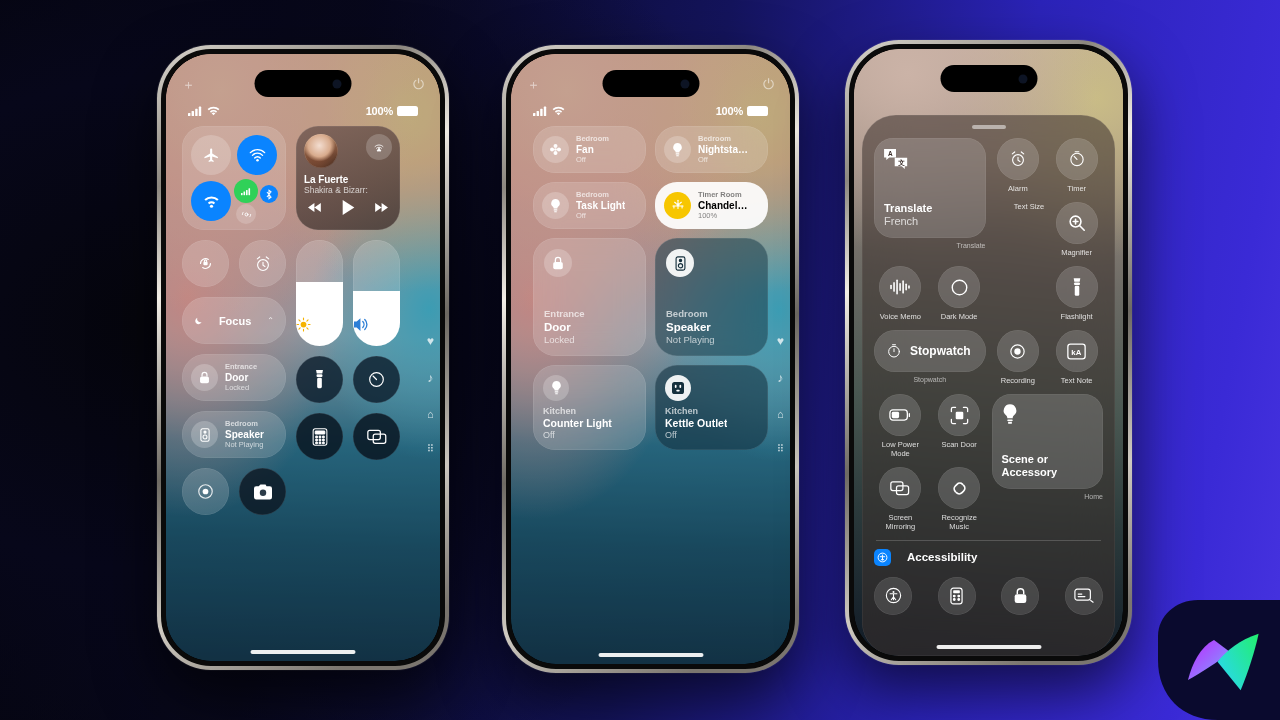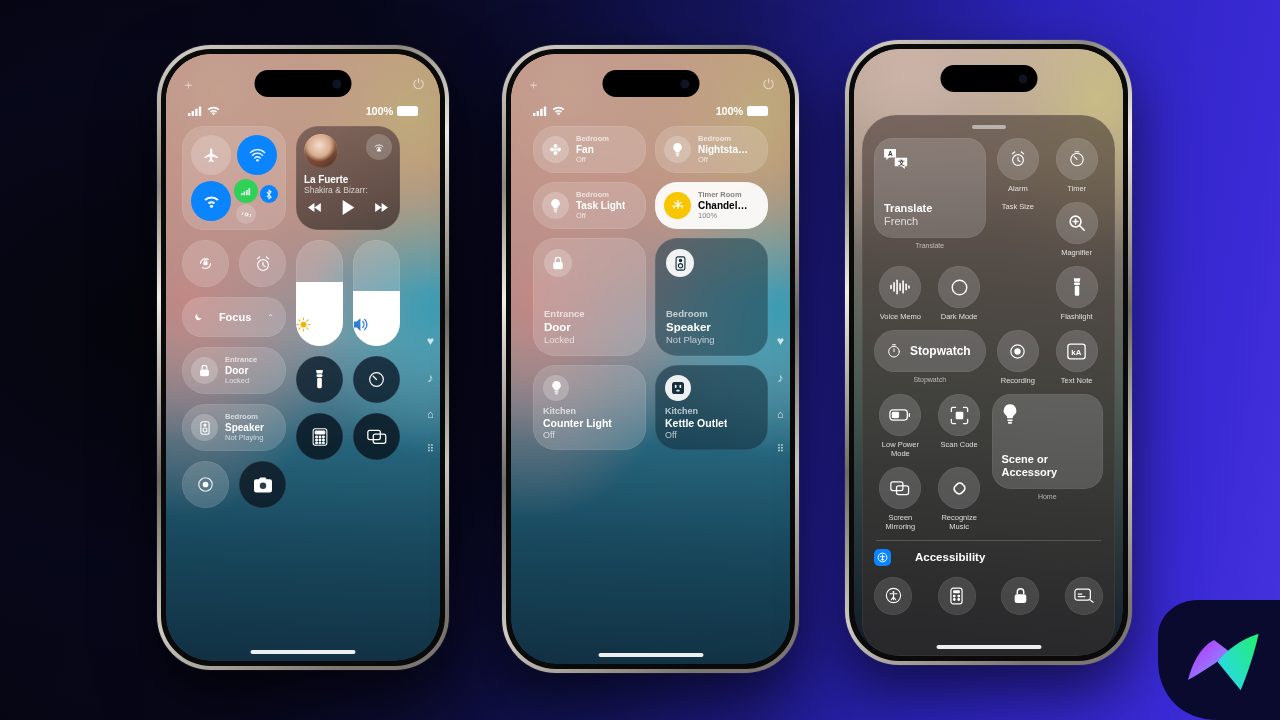--- a/index.html
+++ b/index.html
@@ -93,21 +93,21 @@
     background:rgba(255,255,255,.2); display:flex; align-items:center; justify-content:center;
     color:#fff; font-size:11px; }
   .np-title{ color:#fff; font-size:10px; font-weight:700; margin-top:6px; letter-spacing:-.1px; }
   .np-artist{ color:rgba(255,255,255,.72); font-size:8.5px; white-space:nowrap; overflow:hidden; }
   .np-ctl{ display:flex; justify-content:space-between; align-items:center; margin-top:5px; color:#fff;
     padding:0 4px; font-size:11px; }
   .np-ctl .play{ font-size:14px; }
 
   .p1row{ display:flex; gap:10px; margin-top:10px; }
   .rbtn{ width:47px; height:47px; font-size:17px; color:#fff; }
-  .focus{ width:104px; height:40px; border-radius:24px; display:flex; align-items:center; gap:16px;
+  .focus{ width:104px; height:47px; border-radius:24px; display:flex; align-items:center; gap:16px;
     padding:17px 12px; background:rgba(255,255,255,.17); color:#fff;
     box-shadow:inset 0 0 0 .5px rgba(255,255,255,.12); }
   .focus-label{ font-size:11px; font-weight:600; }
 
   .homectl{ width:104px; height:47px; border-radius:24px; display:flex; align-items:center; gap:7px;
     padding:0 9px; background:rgba(255,255,255,.16);
     box-shadow:inset 0 0 0 .5px rgba(255,255,255,.12); }
   .home-ic{ width:27px; height:27px; border-radius:50%; background:rgba(255,255,255,.22);
     display:flex; align-items:center; justify-content:center; color:#fff; font-size:12px; flex:0 0 auto; }
   .home-tx{ overflow:hidden; }
@@ -152,37 +152,37 @@
     display:flex; align-items:center; justify-content:center; gap:7px; color:rgba(255,255,255,.75);
     font-size:12.5px; margin-bottom:13px; }
   .gal{ display:grid; grid-template-columns:repeat(4,1fr); gap:9px 6px; }
   .gcell{ display:flex; flex-direction:column; align-items:center; gap:4px; }
   .gcirc{ width:42px; height:42px; border-radius:50%; background:rgba(255,255,255,.16);
     display:flex; align-items:center; justify-content:center; color:#fff; font-size:16px;
     box-shadow:inset 0 0 0 .5px rgba(255,255,255,.1); }
   .glabel{ color:rgba(255,255,255,.82); font-size:7.5px; text-align:center; line-height:9px; }
   .gsub{ color:rgba(255,255,255,.6); font-size:7px; text-align:center; }
   .gwide{ grid-column:span 2; }
-  .gtall{ grid-row:span 2; }
+  .gtall{ grid-row:span 2;align-items:flex-end; }
   .gpill{ width:100%; height:42px; border-radius:21px; background:rgba(255,255,255,.16);
     display:flex; align-items:center; gap:8px; padding:0 12px; color:#fff; font-size:12px; font-weight:700;
     box-shadow:inset 0 0 0 .5px rgba(255,255,255,.1); }
   .gbig{ width:100%; border-radius:19px; background:rgba(255,255,255,.16); position:relative;
     box-shadow:inset 0 0 0 .5px rgba(255,255,255,.1); padding:10px; }
   .gbig .bt{ color:#fff; font-size:11px; font-weight:700; line-height:13px; position:absolute; left:10px; bottom:10px; }
   .txtsize{ width:42px; border-radius:21px; overflow:hidden; position:relative;
     background:rgba(255,255,255,.14); box-shadow:inset 0 0 0 .5px rgba(255,255,255,.12); }
   .txtsize .lines{ position:absolute; top:0; left:0; right:0; height:52%;
     background:repeating-linear-gradient(to bottom, rgba(255,255,255,.07) 0 9px, rgba(255,255,255,.02) 9px 10px); }
   .txtsize .wfill{ position:absolute; left:0; right:0; bottom:0; height:48%; background:#fff;
     display:flex; align-items:flex-end; justify-content:center; padding-bottom:6px;
     color:#1565d8; font-weight:700; font-size:14px; }
 
   .divider{ height:.5px; background:rgba(255,255,255,.18); margin:9px 2px 8px; }
-  .acc-head{ display:flex; align-items:center; gap:24px; color:#fff; font-size:11.5px; font-weight:600; }
+  .acc-head{ display:flex; align-items:center; gap:16px; color:#fff; font-size:11.5px; font-weight:600; }
   .acc-badge{ width:17px; height:17px; border-radius:5px; background:#0a84ff;
     display:flex; align-items:center; justify-content:center; color:#fff; font-size:10px; }
   .acc-row{ display:flex; justify-content:space-between; margin-top:11px; }
   .acc-row .gcirc{ width:38px; height:38px; font-size:14px; background:rgba(255,255,255,.13); }
 
   .homebar{ position:absolute; left:50%; transform:translateX(-50%); bottom:7px;
     width:105px; height:4.5px; border-radius:3px; background:rgba(255,255,255,.92); z-index:9; }
 
   
   .logo{ position:absolute; right:0; bottom:0; width:128px; height:128px; z-index:3; }
@@ -675,21 +675,21 @@
             <svg width="18" height="18" viewBox="0 0 24 24" fill="none" stroke="#fff" stroke-width="1.5" stroke-linecap="round">
                   <circle cx="12" cy="12.6" r="8.2"></circle>
                   <path d="M12 12.6 8.2 8.6"></path>
                   <path d="M9.6 2.4h4.8"></path>
                 </svg>
           </div>
           <div class="glabel">Timer</div>
         </div>
 
         <div class="gcell gtall" style="justify-content:flex-start;">
-          <div class="glabel">Task Size</div>
+          <div class="glabel">Text Size</div>
         </div>
 
         <div class="gcell">
           <div class="gcirc">
             <svg width="18" height="18" viewBox="0 0 20 20" fill="none" stroke="#fff" stroke-width="1.8" stroke-linecap="round">
                   <circle cx="8.4" cy="8.4" r="6"></circle>
                   <path d="M12.8 12.8 18 18"></path>
                   <path d="M8.4 5.8v5.2M5.8 8.4h5.2"></path>
                 </svg>
           </div>
@@ -780,21 +780,21 @@
         <div class="gcell">
           <div class="gcirc">
             <svg width="19" height="19" viewBox="0 0 22 22" fill="none" stroke="#fff" stroke-width="1.5" stroke-linecap="round">
                   <path d="M1.6 6.4V3.4a1.8 1.8 0 0 1 1.8-1.8h3"></path>
                   <path d="M20.4 6.4V3.4a1.8 1.8 0 0 0-1.8-1.8h-3"></path>
                   <path d="M1.6 15.6v3a1.8 1.8 0 0 0 1.8 1.8h3"></path>
                   <path d="M20.4 15.6v3a1.8 1.8 0 0 1-1.8 1.8h-3"></path>
                   <rect x="6.6" y="6.6" width="8.8" height="8.8" rx="1.4" fill="#fff" stroke="none"></rect>
                 </svg>
           </div>
-          <div class="glabel">Scan Code</div>
+          <div class="glabel">Scan Door</div>
         </div>
 
         <div class="gcell gwide gtall">
           <div class="gbig" style="height:95px">
             <span>
               <svg width="16" height="21" viewBox="0 0 14 18" fill="#fff">
                     <path d="M7 0a5.5 5.5 0 0 0-3.3 9.9c.6.5.9 1.1.9 1.8v.6h4.8v-.6c0-.7.3-1.3.9-1.8A5.5 5.5 0 0 0 7 0z"></path>
                     <rect x="4.6" y="13.3" width="4.8" height="1.5" rx=".7"></rect>
                     <rect x="5.2" y="15.6" width="3.6" height="1.5" rx=".7"></rect>
                   </svg>

